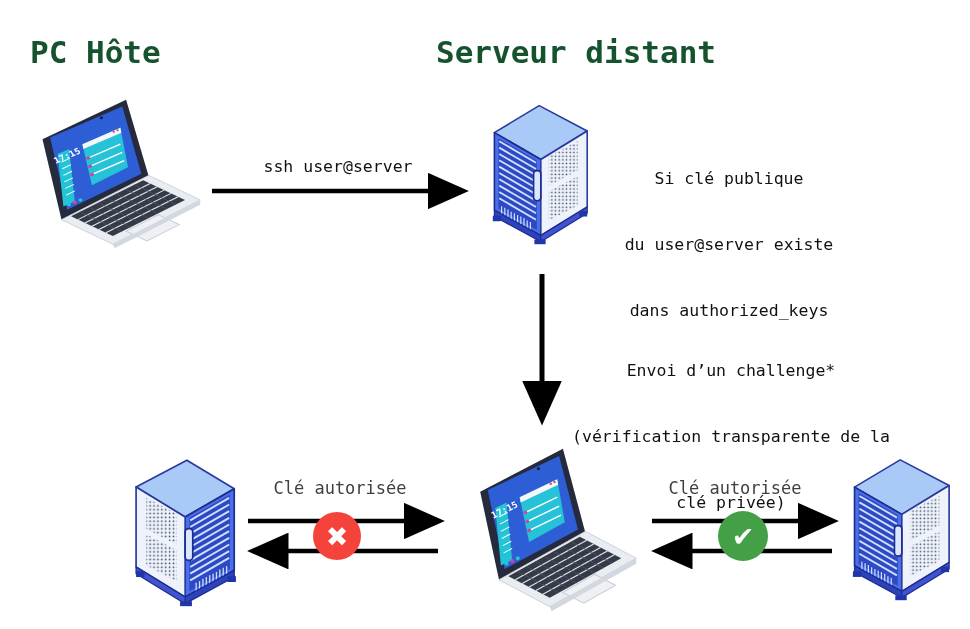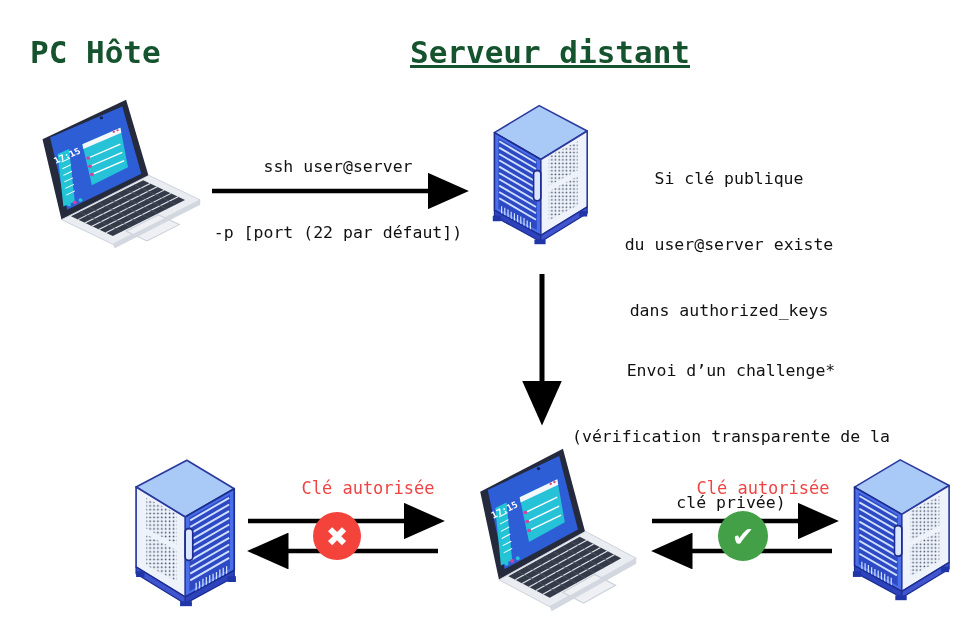--- a/index.html
+++ b/index.html
@@ -1,28 +1,28 @@
 <!DOCTYPE html>
 <html><head>
 <meta charset="utf-8">
 <style>
   html,body{margin:0;padding:0;background:#ffffff;}
   body{font-family:"DejaVu Sans Mono","Liberation Mono",monospace;}
   #canvas{position:relative;width:970px;height:629px;background:#ffffff;overflow:hidden;}
 
   .title{position:absolute;font-weight:bold;font-size:31px;color:#14532d;white-space:nowrap;}
   #title-host{left:30px;top:34px;}
-  #title-server{left:550px;top:34px;transform:translateX(-50%);text-decoration:underline;}
+  #title-server{left:576px;top:34px;transform:translateX(-50%);}
 
   .textblock{position:absolute;text-align:center;color:#111;font-size:16.5px;line-height:22px;white-space:pre;transform:translateX(-50%);}
   #cmd-block{left:338px;top:112px;}
   #note-block{left:729px;top:124px;}
   #challenge-block{left:731px;top:316px;}
 
-  .flow-label{position:absolute;font-size:17px;color:#ef4444;transform:translateX(-50%);white-space:nowrap;margin-left:28px;}
+  .flow-label{position:absolute;font-size:17px;color:#404040;transform:translateX(-50%);white-space:nowrap;}
   #label-left{left:340px;top:478px;}
   #label-right{left:735px;top:478px;}
 
   .illus{position:absolute;}
   #laptop-top{left:14px;top:90px;width:190px;height:160px;}
   #server-top{left:488px;top:93px;width:104px;height:152px;}
   #server-bl{left:131px;top:447px;width:110px;height:160px;}
   #laptop-bottom{left:452px;top:438px;width:188px;height:175px;}
   #server-br{left:848px;top:447px;width:106px;height:154px;}
 
@@ -178,21 +178,20 @@
 
   <div class="badge" id="badge-deny" style="background: rgb(244, 67, 59);">
     <span>✖</span>
   </div>
   <div class="badge" id="badge-allow" style="background: rgb(67, 160, 71);">
     <span>✔</span>
   </div>
 
   <div class="textblock txt" id="cmd-block">
     <div>ssh user@server</div>
-    <div>-p [port (22 par défaut])</div>
   </div>
 
   <div class="textblock txt" id="challenge-block">
     <div>Envoi d’un challenge*</div>
     <div>(vérification transparente de la</div>
     <div>clé privée)</div>
   </div>
 
   <div class="textblock txt" id="note-block">
     <div>Si clé publique</div>

